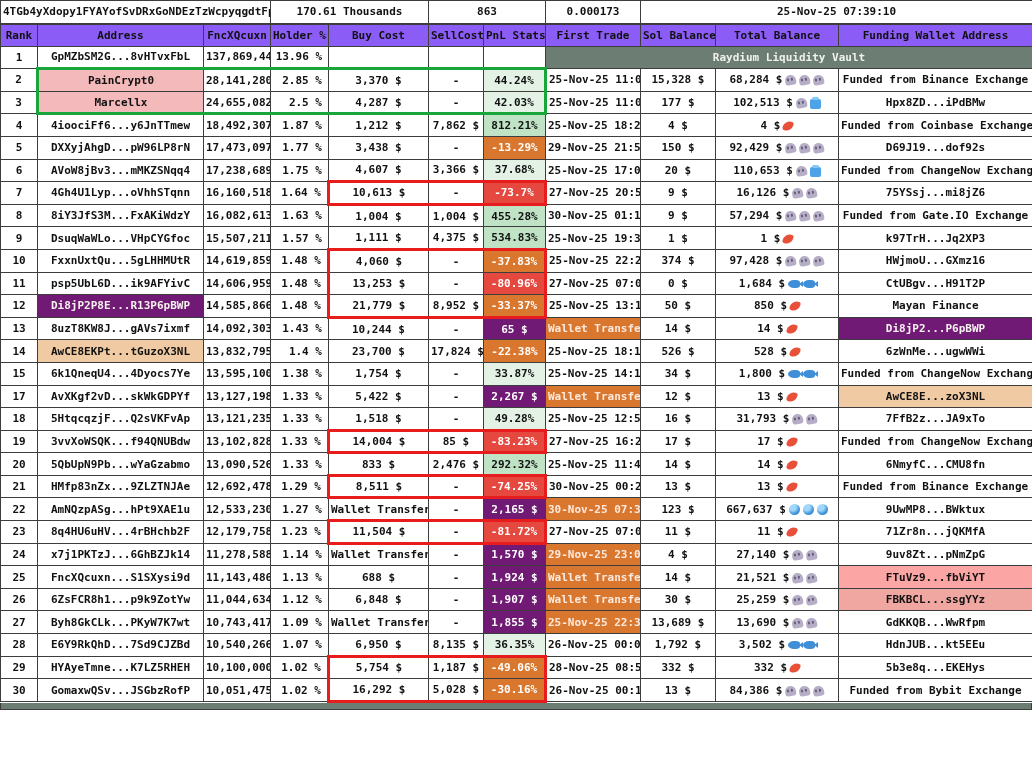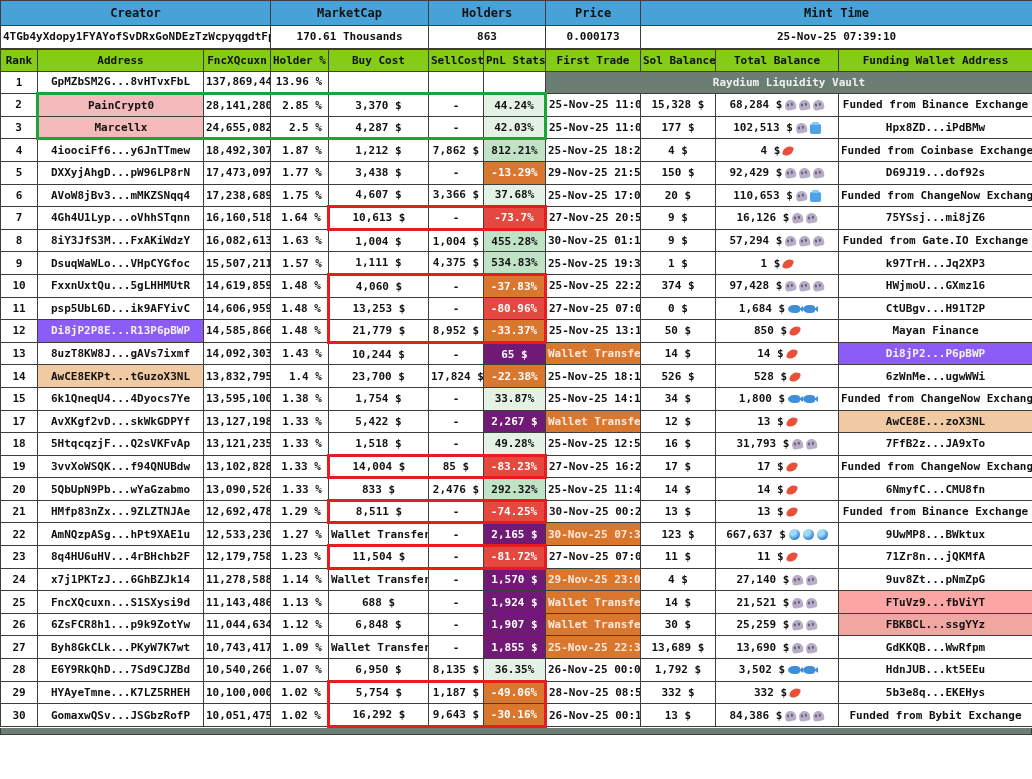--- a/index.html
+++ b/index.html
@@ -8,31 +8,31 @@
   .titlebar{height:22px;background:#47a2d8;border:1px solid #3d3d3d;border-bottom:none;
             display:flex;align-items:center;justify-content:center;
             font-size:12px;color:#101418;}
   table{border-collapse:collapse;table-layout:fixed;width:1032px;}
   td,th{border:1px solid #3d3d3d;font-size:11px;white-space:nowrap;overflow:hidden;
         padding:0 2px;color:#111;font-weight:bold;}
   
   .sum-head td{background:#47a2d8;height:24px;text-align:center;font-size:12px;}
   .sum-val td{background:#fff;height:21px;text-align:center;font-size:11px;}
   
-  thead th{background:#84cc16;height:21px;text-align:center;font-size:11px;}
+  thead th{background:#8b5cf6;height:21px;text-align:center;font-size:11px;}
   tbody tr{height:22.6px;}
   .c-rank{text-align:center;}
   .c-addr{text-align:center;}
   .c-num{text-align:right;padding-right:8px;}
   .c-pct{text-align:right;padding-right:6px;}
   .c-buy,.c-sell,.c-pnl,.c-ft,.c-sol,.c-total,.c-fund{text-align:center;}
   .c-section{background:#6c7e73;color:#eef1ee;text-align:center;font-size:11px;}
   
   .bg-pink{background:#f4b9ba;}
-  .bg-taupe{background:#8b5cf6;color:#f6f2ee;}
+  .bg-taupe{background:#701a75;color:#f6f2ee;}
   .bg-tan{background:#f0caa3;}
   .bg-lightblue{background:#fca5a5;}
   .bg-salmon{background:#f0a7a2;}
   .bg-orange-cell{background:#d9772f;color:#ffe9dd;}
   .pnl-light{background:#e4f2e6;}
   .pnl-strong{background:#c0e3c6;}
   .pnl-orange{background:#d9772f;color:#fff;}
   .pnl-red{background:#e5483e;color:#fff;}
   .pnl-dark{background:#701a75;color:#fff;}
   
@@ -71,27 +71,20 @@
         <col style="width:58px">
       <col style="width:100px">
         <col style="width:55px">
         <col style="width:62px">
         <col style="width:95px">
       <col style="width:75px">
         <col style="width:123px">
         <col style="width:194px">
     </colgroup>
     <tbody>
-        <tr class="sum-head">
-      <td colspan="3">Creator</td>
-      <td colspan="2">MarketCap</td>
-      <td colspan="2">Holders</td>
-      <td>Price</td>
-      <td colspan="3">Mint Time</td>
-    </tr>
     <tr class="sum-val">
       <td colspan="3">4TGb4yXdopy1FYAYofSvDRxGoNDEzTzWcpyqgdtFpx7t</td>
       <td colspan="2">170.61 Thousands</td>
       <td colspan="2">863</td>
       <td>0.000173</td>
       <td colspan="3">25-Nov-25 07:39:10</td>
     </tr>
   </tbody>
     </table>
 
@@ -485,21 +478,21 @@
           <td class="c-sol">332 $</td>
           <td class="c-total"><span>332 $</span><span class="w-icon icon-solflare-wallet"></span></td>
           <td class="c-fund">5b3e8q...EKEHys</td>
         </tr>
         <tr>
           <td class="c-rank">30</td>
           <td class="c-addr">GomaxwQSv...JSGbzRofP</td>
           <td class="c-num">10,051,475</td>
           <td class="c-pct">1.02 %</td>
           <td class="c-buy rb-b rb-l">16,292 $</td>
-          <td class="c-sell rb-b">9,643 $</td>
+          <td class="c-sell rb-b">5,028 $</td>
           <td class="c-pnl pnl-orange rb-b rb-r">-30.16%</td>
           <td class="c-ft">26-Nov-25 00:10</td>
           <td class="c-sol">13 $</td>
           <td class="c-total"><span>84,386 $</span><span class="w-icon icon-phantom-wallet"></span><span class="w-icon icon-phantom-wallet"></span><span class="w-icon icon-phantom-wallet"></span></td>
           <td class="c-fund">Funded from Bybit Exchange</td>
         </tr>
       </tbody>
   </table>
 
   <div class="footer-strip"></div>

